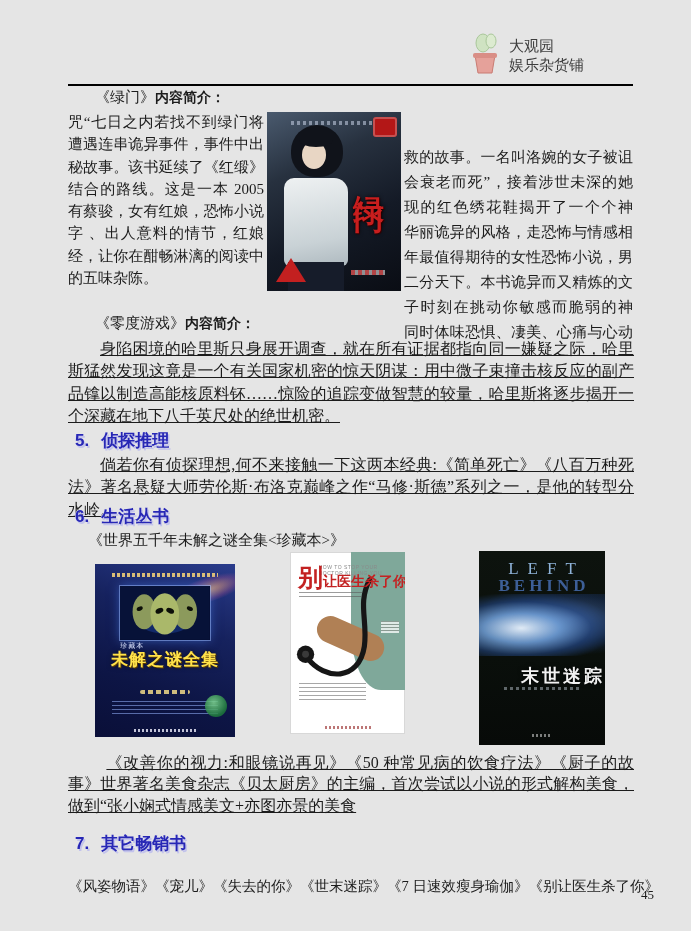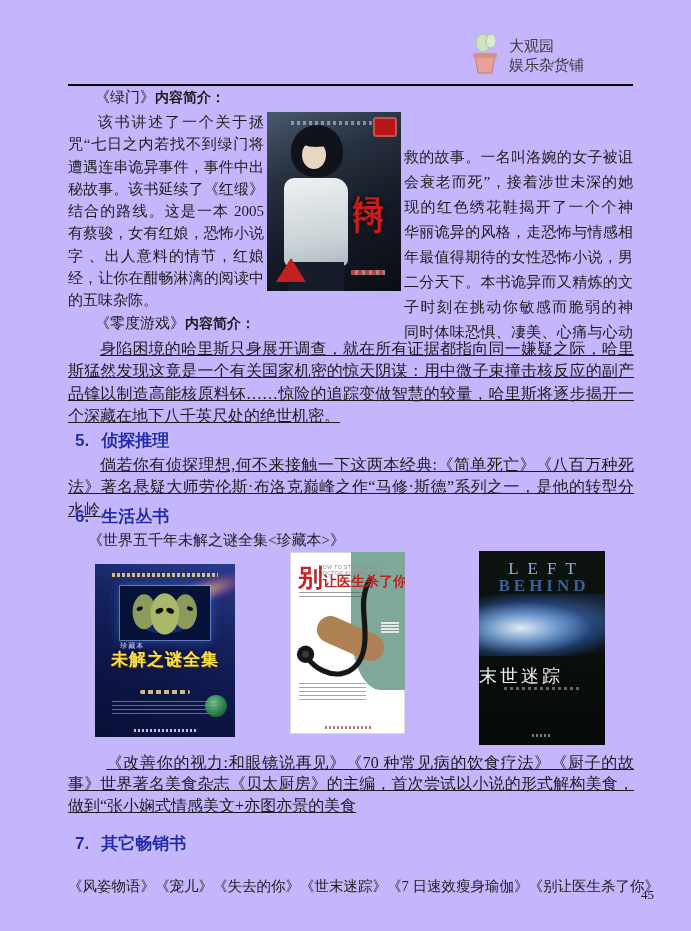--- a/index.html
+++ b/index.html
@@ -1,16 +1,16 @@
 <!DOCTYPE html>
 <html><head>
 <meta charset="utf-8">
 <style>
   html,body{margin:0;padding:0;background:#ffffff;}
-  .page{position:relative;width:691px;height:931px;background:#c4b5fd;overflow:hidden;
+  .page{position:relative;width:691px;height:931px;background:#e5e5e5;overflow:hidden;
         font-family:"Liberation Serif","DejaVu Serif",serif;color:#1c1c1c;}
   .abs{position:absolute;}
 
   
   .logo-text{position:absolute;left:509px;top:37px;font-size:15px;line-height:19px;color:#3d3d3d;}
   .plant{position:absolute;left:468px;top:33px;}
   .hrule{position:absolute;left:68px;top:84px;width:565px;height:2px;background:#000;}
 
   
   .intro-h{font-size:15px;}
@@ -101,22 +101,22 @@
 
   
   .cv3{left:479px;top:551px;width:126px;height:194px;background:linear-gradient(180deg,#0d130e 0%,#0a0f0b 55%,#070a08 100%);}
   .cv3-l1{position:absolute;left:0;top:4%;width:100%;text-align:center;font-size:17px;color:#8fb3d9;
        letter-spacing:9px;text-indent:9px;}
   .cv3-l2{position:absolute;left:0;top:13%;width:100%;text-align:center;font-size:17px;color:#3d5f97;
        letter-spacing:4px;text-indent:4px;font-weight:bold;}
   .cv3-cloud{position:absolute;left:-5%;top:22%;width:110%;height:32%;
        background:radial-gradient(ellipse at 35% 55%,rgba(235,245,255,.95) 0%,rgba(120,170,230,.8) 30%,rgba(40,80,150,.5) 55%,transparent 75%),
                   radial-gradient(ellipse at 70% 40%,rgba(90,130,200,.6) 0%,rgba(30,60,120,.4) 45%,transparent 70%);}
-  .cv3-title{position:absolute;left:0;top:58%;width:100%;text-align:left;color:#f2f2f2;
-       font-size:18px;font-weight:normal;letter-spacing:3px;text-shadow:0 0 4px rgba(0,0,0,.9);}
+  .cv3-title{position:absolute;left:0;top:58%;width:100%;text-align:right;color:#f2f2f2;
+       font-size:18px;font-weight:bold;letter-spacing:3px;text-shadow:0 0 4px rgba(0,0,0,.9);}
   .cv3-sub{position:absolute;left:20%;top:70%;width:60%;height:3px;
        background:repeating-linear-gradient(to right,rgba(180,190,200,.5) 0 3px,transparent 3px 6px);}
   .cv3-pub{position:absolute;left:42%;bottom:4%;width:16%;height:3px;
        background:repeating-linear-gradient(to right,rgba(200,200,200,.6) 0 2px,transparent 2px 4px);}
 
   .bookline{position:absolute;left:88px;top:531px;font-size:15px;}
   .bottom-list{position:absolute;left:68px;top:877px;width:605px;font-size:14.5px;}
   .pagenum{position:absolute;left:641px;top:887px;font-size:13px;}
 </style>
 </head>
@@ -134,21 +134,20 @@
     <div>大观园</div>
     <div>娱乐杂货铺</div>
   </div>
   <div class="hrule"></div>
 
   <div class="abs intro-h" style="left:95px;top:88px;">
     <span>《绿门》</span><span class="bold-label">内容简介：</span>
   </div>
 
   <div class="left-col">
-    <div class="jline ind">该书讲述了一个关于拯</div>
     <div class="jline">咒“七日之内若找不到绿门将</div>
     <div class="jline">遭遇连串诡异事件，事件中出</div>
     <div class="jline">秘故事。该书延续了《红缎》</div>
     <div class="jline">结合的路线。这是一本 2005</div>
     <div class="jline">有蔡骏，女有红娘，恐怖小说</div>
     <div class="jline">字 、出人意料的情节，红娘</div>
     <div class="jline">经，让你在酣畅淋漓的阅读中</div>
     <div class="pline">的五味杂陈。</div>
   </div>
 
@@ -238,21 +237,21 @@
 
   <div class="cover cv3">
     <div class="cv3-l1">LEFT</div>
     <div class="cv3-l2">BEHIND</div>
     <div class="cv3-cloud"></div>
     <div class="cv3-title">末世迷踪</div>
     <div class="cv3-sub"></div>
     <div class="cv3-pub"></div>
   </div>
 
-  <div class="abs para" style="left:68px;top:752px;width:566px;line-height:21.4px;text-indent:2.4em;">《改善你的视力:和眼镜说再见》《70 种常见病的饮食疗法》《厨子的故事》世界著名美食杂志《贝太厨房》的主编，首次尝试以小说的形式解构美食，做到“张小娴式情感美文+亦图亦景的美食</div>
+  <div class="abs para" style="left:68px;top:752px;width:566px;line-height:21.4px;text-indent:2.4em;">《改善你的视力:和眼镜说再见》《50 种常见病的饮食疗法》《厨子的故事》世界著名美食杂志《贝太厨房》的主编，首次尝试以小说的形式解构美食，做到“张小娴式情感美文+亦图亦景的美食</div>
 
   <div class="sec-h" style="top:832px;text-align:center;">
     <span class="num">7.</span><span>其它畅销书</span>
   </div>
   <div class="bottom-list">《风姿物语》《宠儿》《失去的你》《世末迷踪》《7 日速效瘦身瑜伽》《别让医生杀了你》</div>
 
   <div class="pagenum">45</div>
 </div>
 
 </body></html>

